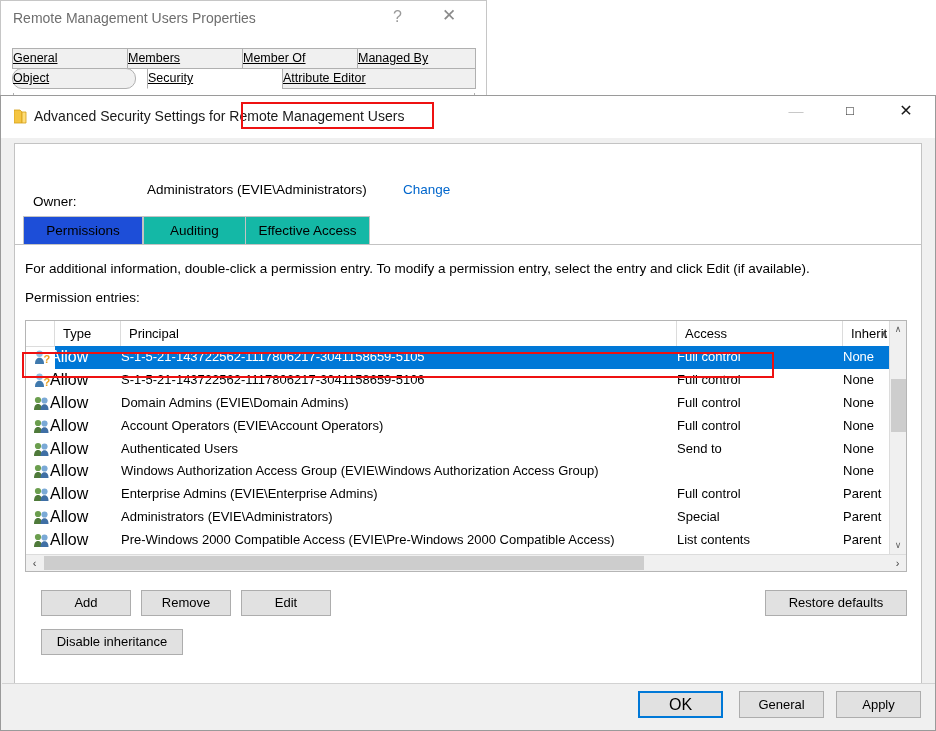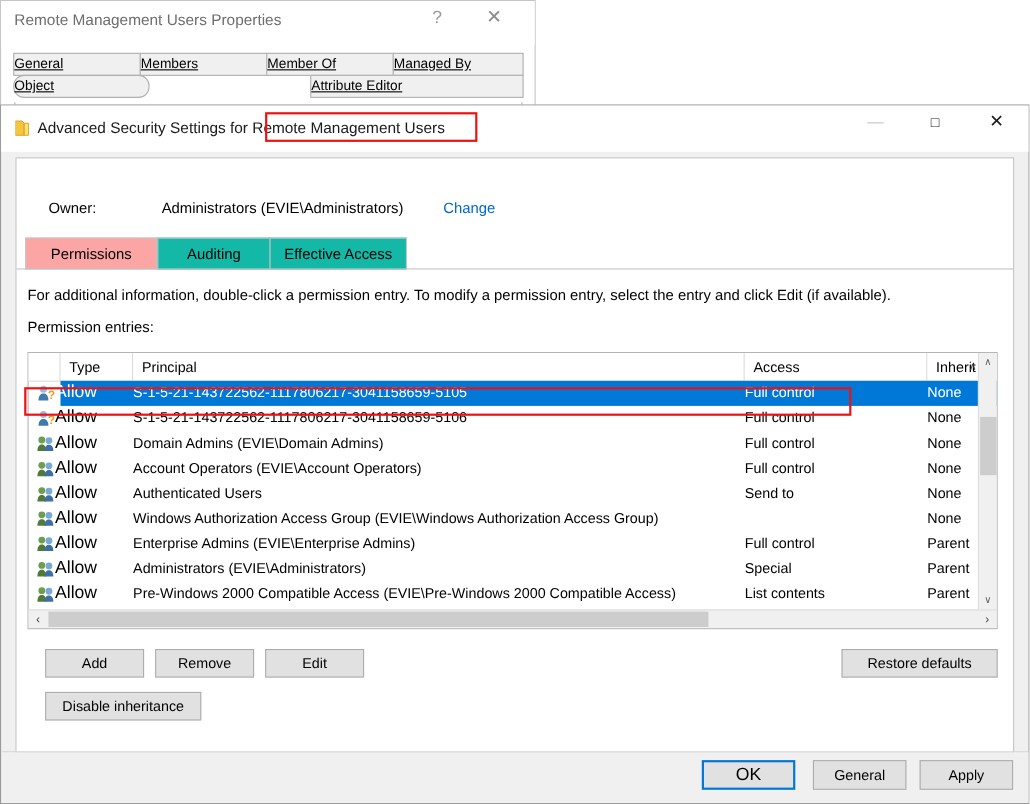--- a/index.html
+++ b/index.html
@@ -72,35 +72,35 @@
   .wbtn.min  { left: 772px; color: #c8c8c8; }
   .wbtn.max  { left: 826px; color: #1a1a1a; font-size: 13px; }
   .wbtn.close{ left: 882px; color: #1a1a1a; font-size: 16px; }
 
   .adv-panel {
     position: absolute; left: 13px; top: 47px; width: 908px; height: 542px;
     background: #ffffff; border: 1px solid #c3c3c3; box-sizing: border-box;
   }
 
   .owner-row { position: absolute; left: 18px; top: 38px; font-size: 13.5px; color: #000; }
-  .owner-label { position: absolute; left: 0; top: 0; margin-left: 11px; }
+  .owner-label { position: absolute; left: 0; top: 12px; }
   .owner-value { position: absolute; left: 114px; top: 0; white-space: nowrap; }
   .owner-change {
     position: absolute; left: 370px; top: 0; color: #0066cc; white-space: nowrap;
   }
 
   .tabstrip2 {
     position: absolute; left: 8px; top: 72px; height: 29px;
   }
   .tab2 {
     position: absolute; top: 0; height: 29px; box-sizing: border-box;
     background: #14b8a6; border: 1px solid #c3c3c3; border-bottom: none;
     font-size: 13.5px; color: #000; text-align: center; line-height: 27px;
   }
-  .tab2.active { background: #fca5a5; }
+  .tab2.active { background: #1d4ed8; }
   .tabline {
     position: absolute; left: 0; top: 100px; width: 906px; height: 1px;
     background: #c3c3c3;
   }
 
   .info-text  { position: absolute; left: 10px; top: 117px; font-size: 13.5px; color: #000; white-space: nowrap; }
   .entries-lbl{ position: absolute; left: 10px; top: 146px; font-size: 13.5px; color: #000; }
 
   
   .lv {
@@ -212,20 +212,21 @@
       <div class="props-title-text">Remote Management Users Properties</div>
       <div class="props-help">?</div>
       <div class="props-close">✕</div>
     </div>
     <div class="props-tabstrip">
       <div class="ptab" style="left:0;top:0;width:116px;">General</div>
       <div class="ptab" style="left:115px;top:0;width:116px;">Members</div>
       <div class="ptab" style="left:230px;top:0;width:116px;">Member Of</div>
       <div class="ptab" style="left:345px;top:0;width:119px;">Managed By</div>
       <div class="ptab" style="left:0;top:20px;width:124px;border-radius:10px;">Object</div>
+      <div class="ptab active" style="left:135px;top:20px;width:136px;">Security</div>
       <div class="ptab" style="left:270px;top:20px;width:194px;">Attribute Editor</div>
     </div>
     <div class="props-body"></div>
   </div>
 
   <div class="adv-win">
 
     <div class="adv-titlebar">
       <span class="folder-icon">
         <svg width="13" height="15" viewBox="0 0 13 15">

